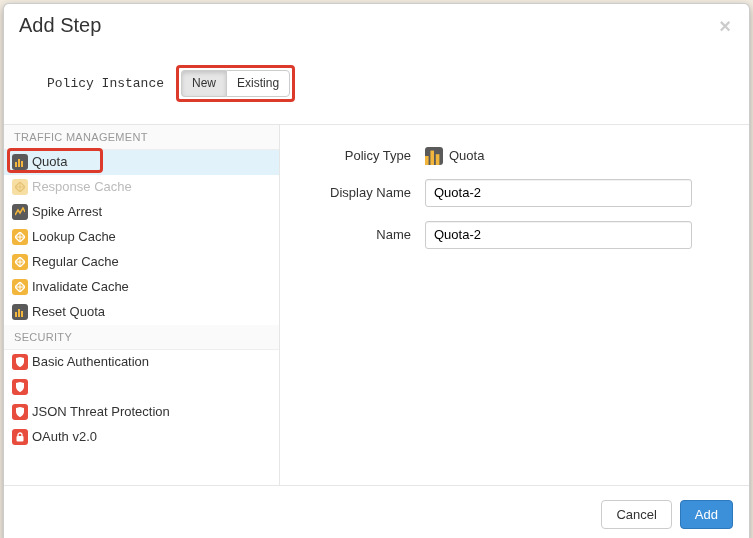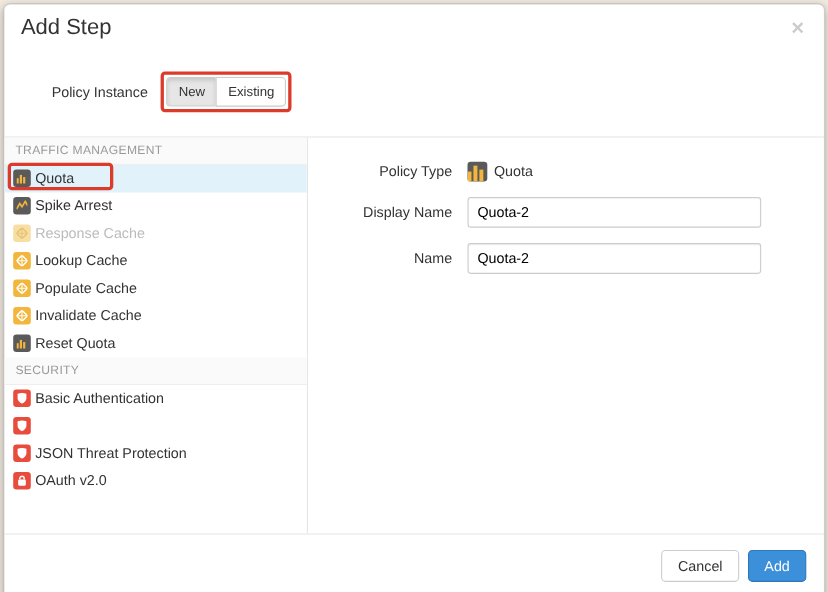--- a/index.html
+++ b/index.html
@@ -24,21 +24,21 @@
   .modal-title { font-size: 20px; font-weight: 400; margin: 0; }
   .close-x {
     position: absolute; right: 12px; top: 10px;
     color: #ccc; font-size: 20px; font-weight: 700; cursor: pointer; background: none; border: none;
   }
   .instance-row {
     padding: 16px 15px 22px;
     display: flex; align-items: center;
     border-bottom: 1px solid #e6e6e6;
   }
-  .instance-label { font-size: 13px; margin-left: 28px; margin-right: 12px; color: #333; }
+  .instance-label { font-size: 13px; margin-left: 28px; margin-right: 12px; color: #333; font-family: Liberation Mono, monospace; }
   .btn-group { display: inline-flex; }
   .btn-group .toggle {
     background: #fff;
     border: 1px solid #ccc;
     padding: 4px 10px;
     font-size: 12px;
     cursor: pointer;
     color: #333;
     line-height: 1.4;
   }
@@ -151,57 +151,57 @@
           <span class="p-icon" style="background: rgb(90, 90, 90);">
             <svg viewBox="0 0 10 10">
               <rect x="0" y="5" width="2" height="5" fill="#f2b63c"></rect>
               <rect x="3" y="2" width="2" height="8" fill="#f2b63c"></rect>
               <rect x="6" y="4" width="2" height="6" fill="#f2b63c"></rect>
             </svg>
           </span>
           <span class="p-label">Quota</span>
           <span class="hl-quota-border"></span>
         </div>
-        <div class="policy-item">
-          <span class="p-icon" style="background: rgb(90, 90, 90);">
-            <svg viewBox="0 0 10 10">
-              <polyline points="0,8 3,3 5,6 8,1 10,5" fill="none" stroke="#f2b63c" stroke-width="1.5"></polyline>
-            </svg>
-          </span>
-          <span class="p-label">Spike Arrest</span>
-        </div>
         <div class="policy-item disabled">
           <span class="p-icon" style="background: rgb(247, 223, 164);">
             <svg viewBox="0 0 10 10">
               <polygon points="5,0 10,5 5,10 0,5" fill="none" stroke="#e6c374" stroke-width="1.3"></polygon>
               <line x1="5" y1="0" x2="5" y2="10" stroke="#e6c374" stroke-width="1"></line>
               <line x1="0" y1="5" x2="10" y2="5" stroke="#e6c374" stroke-width="1"></line>
             </svg>
           </span>
           <span class="p-label">Response Cache</span>
         </div>
         <div class="policy-item">
+          <span class="p-icon" style="background: rgb(90, 90, 90);">
+            <svg viewBox="0 0 10 10">
+              <polyline points="0,8 3,3 5,6 8,1 10,5" fill="none" stroke="#f2b63c" stroke-width="1.5"></polyline>
+            </svg>
+          </span>
+          <span class="p-label">Spike Arrest</span>
+        </div>
+        <div class="policy-item">
           <span class="p-icon" style="background: rgb(242, 182, 60);">
             <svg viewBox="0 0 10 10">
               <polygon points="5,0 10,5 5,10 0,5" fill="none" stroke="#fff" stroke-width="1.3"></polygon>
               <line x1="5" y1="0" x2="5" y2="10" stroke="#fff" stroke-width="1"></line>
               <line x1="0" y1="5" x2="10" y2="5" stroke="#fff" stroke-width="1"></line>
             </svg>
           </span>
           <span class="p-label">Lookup Cache</span>
         </div>
         <div class="policy-item">
           <span class="p-icon" style="background: rgb(242, 182, 60);">
             <svg viewBox="0 0 10 10">
               <polygon points="5,0 10,5 5,10 0,5" fill="none" stroke="#fff" stroke-width="1.3"></polygon>
               <line x1="5" y1="0" x2="5" y2="10" stroke="#fff" stroke-width="1"></line>
               <line x1="0" y1="5" x2="10" y2="5" stroke="#fff" stroke-width="1"></line>
             </svg>
           </span>
-          <span class="p-label">Populate Cache</span>
+          <span class="p-label">Regular Cache</span>
         </div>
         <div class="policy-item">
           <span class="p-icon" style="background: rgb(242, 182, 60);">
             <svg viewBox="0 0 10 10">
               <polygon points="5,0 10,5 5,10 0,5" fill="none" stroke="#fff" stroke-width="1.3"></polygon>
               <line x1="5" y1="0" x2="5" y2="10" stroke="#fff" stroke-width="1"></line>
               <line x1="0" y1="5" x2="10" y2="5" stroke="#fff" stroke-width="1"></line>
             </svg>
           </span>
           <span class="p-label">Invalidate Cache</span>

